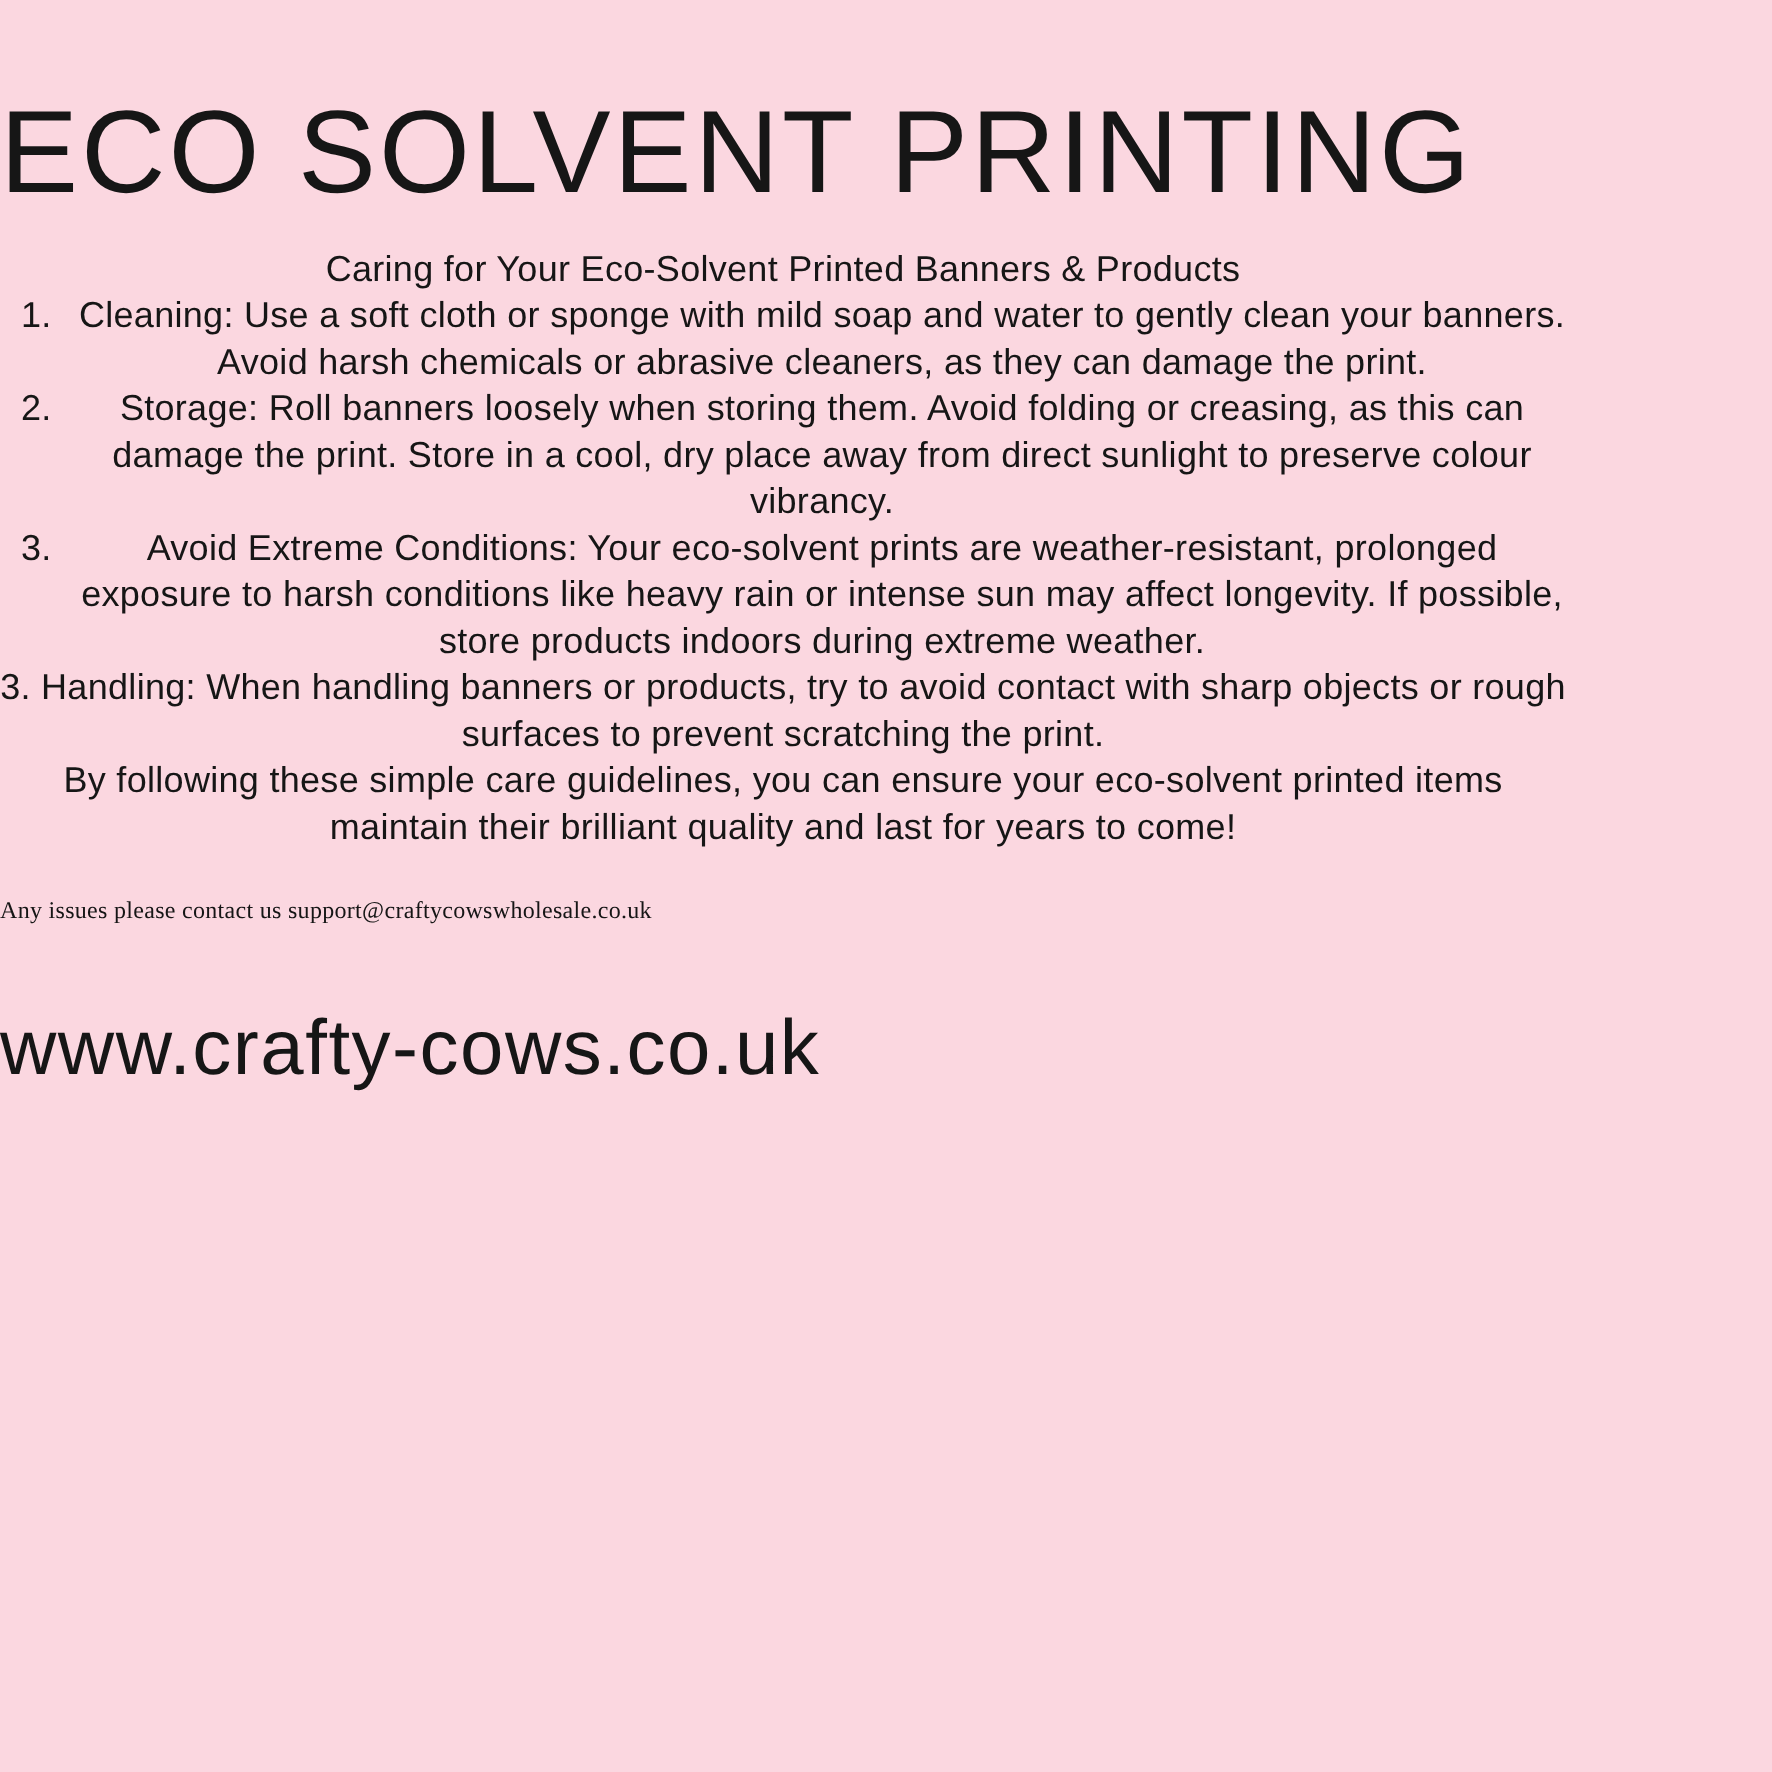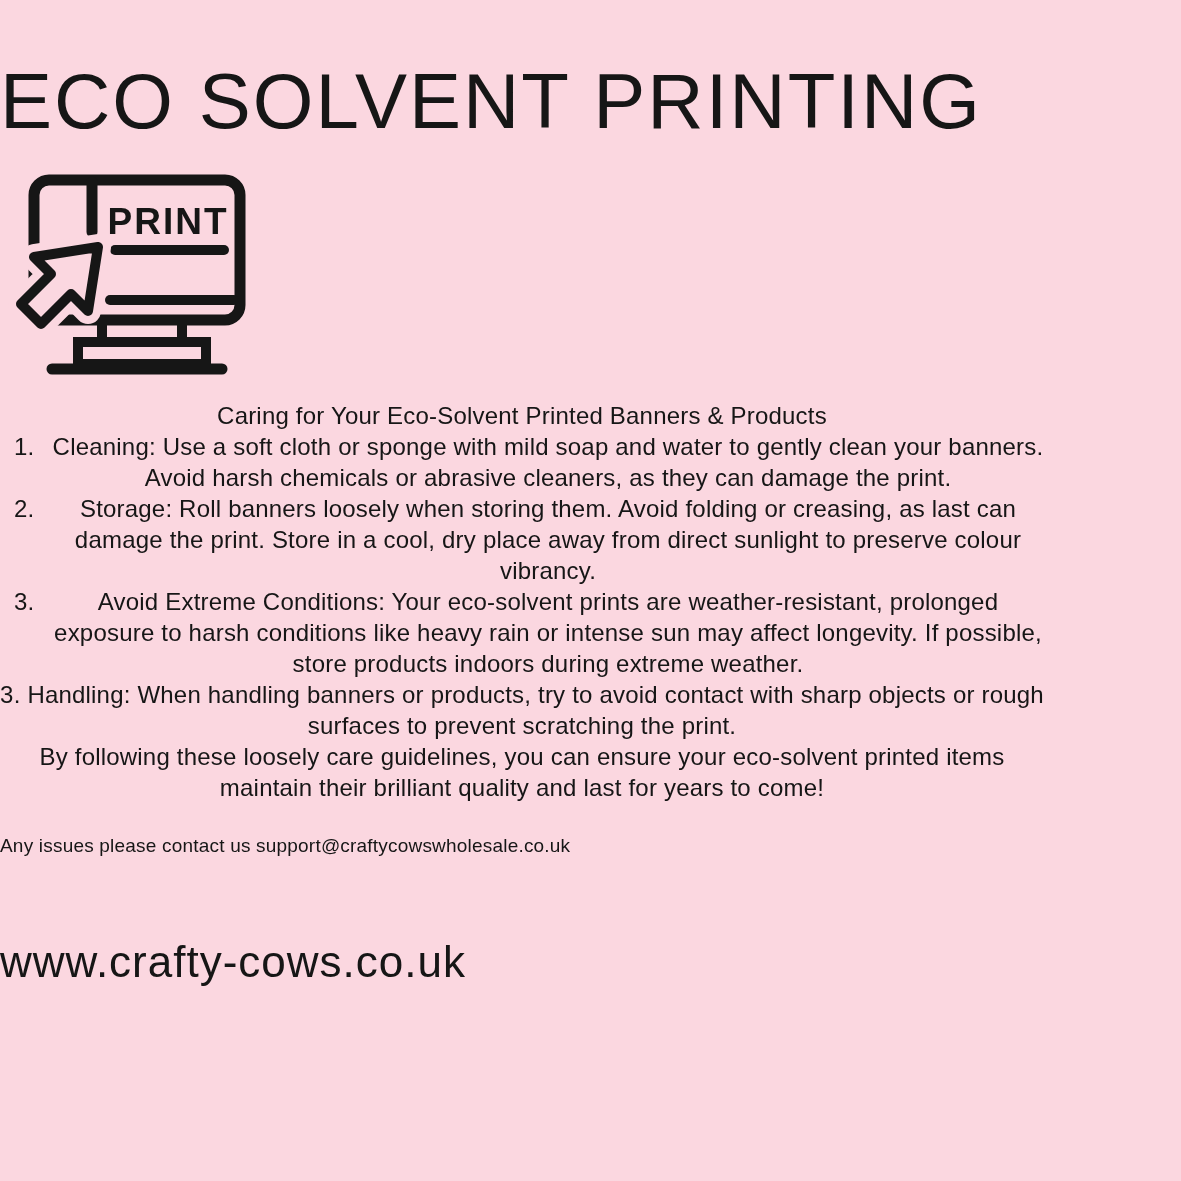--- a/index.html
+++ b/index.html
@@ -48,82 +48,60 @@
     flex: 0 0 52px;
     text-align: left;
     padding-left: 14px;
   }
   .list-text {
     flex: 1;
     text-align: center;
   }
   .contact-note {
     margin-top: 32px;
-    font-size: 19px;
+    font-size: 16px;
     letter-spacing: 0.2px;
     text-align: center;
+    font-family: Liberation Serif, serif;
   }
   .website {
-    margin-top: 80px;
-    font-size: 44px;
+    margin-top: 52px;
+    font-size: 52px;
     font-weight: 300;
     letter-spacing: 1px;
     text-align: center;
   }
 </style>
 </head>
 <body>
 
 <div class="poster">
 
   <h1 class="title">ECO SOLVENT PRINTING</h1>
 
-  <div class="icon-wrap">
-    <svg width="264" height="204" viewBox="0 0 260 204" fill="none" xmlns="http://www.w3.org/2000/svg">
-
-      <rect x="32" y="8" width="206" height="140" rx="15" stroke="#161616" stroke-width="11" fill="none"></rect>
-
-      <line x1="90" y1="10" x2="90" y2="60" stroke="#161616" stroke-width="11" stroke-linecap="round"></line>
-
-      <text x="166" y="62" text-anchor="middle" font-family="Liberation Sans, sans-serif" font-weight="bold" font-size="37" letter-spacing="2" fill="#161616">PRINT</text>
-
-      <line x1="113" y1="78" x2="222" y2="78" stroke="#161616" stroke-width="10" stroke-linecap="round"></line>
-
-      <line x1="108" y1="128" x2="232" y2="128" stroke="#161616" stroke-width="10" stroke-linecap="round"></line>
-
-      <rect x="100" y="148" width="80" height="22" stroke="#161616" stroke-width="10" fill="none"></rect>
-
-      <rect x="76" y="170" width="128" height="22" stroke="#161616" stroke-width="10" fill="none"></rect>
-
-      <line x1="50" y1="197" x2="220" y2="197" stroke="#161616" stroke-width="11" stroke-linecap="round"></line>
-
-      <path d="M 96 75 L 32 85 L 49 102 L 19 132 L 39 152 L 69 122 L 86 139 Z" stroke="#fbd7e0" stroke-width="26" fill="#fbd7e0" stroke-linejoin="round"></path>
-      <path d="M 96 75 L 32 85 L 49 102 L 19 132 L 39 152 L 69 122 L 86 139 Z" stroke="#161616" stroke-width="10" fill="#fbd7e0" stroke-linejoin="round"></path>
-    </svg>
-  </div>
 
   <div class="content">
     <div class="intro-heading">Caring for Your Eco-Solvent Printed Banners &amp; Products</div>
 
     <div class="care-list">
       <div class="list-item">
         <span class="list-marker">1.</span>
         <span class="list-text">Cleaning: Use a soft cloth or sponge with mild soap and water to gently clean your banners. Avoid harsh chemicals or abrasive cleaners, as they can damage the print.</span>
       </div>
       <div class="list-item">
         <span class="list-marker">2.</span>
-        <span class="list-text">Storage: Roll banners loosely when storing them. Avoid folding or creasing, as last can damage the print. Store in a cool, dry place away from direct sunlight to preserve colour vibrancy.</span>
+        <span class="list-text">Storage: Roll banners loosely when storing them. Avoid folding or creasing, as this can damage the print. Store in a cool, dry place away from direct sunlight to preserve colour vibrancy.</span>
       </div>
       <div class="list-item">
         <span class="list-marker">3.</span>
         <span class="list-text">Avoid Extreme Conditions: Your eco-solvent prints are weather-resistant, prolonged exposure to harsh conditions like heavy rain or intense sun may affect longevity. If possible, store products indoors during extreme weather.</span>
       </div>
     </div>
 
     <div class="flow-paragraph">3. Handling: When handling banners or products, try to avoid contact with sharp objects or rough surfaces to prevent scratching the print.</div>
-    <div class="flow-paragraph">By following these loosely care guidelines, you can ensure your eco-solvent printed items maintain their brilliant quality and last for years to come!</div>
+    <div class="flow-paragraph">By following these simple care guidelines, you can ensure your eco-solvent printed items maintain their brilliant quality and last for years to come!</div>
   </div>
 
   <div class="contact-note">Any issues please contact us support@craftycowswholesale.co.uk</div>
 
   <div class="website">www.crafty-cows.co.uk</div>
 
 </div>
 
 </body></html>

